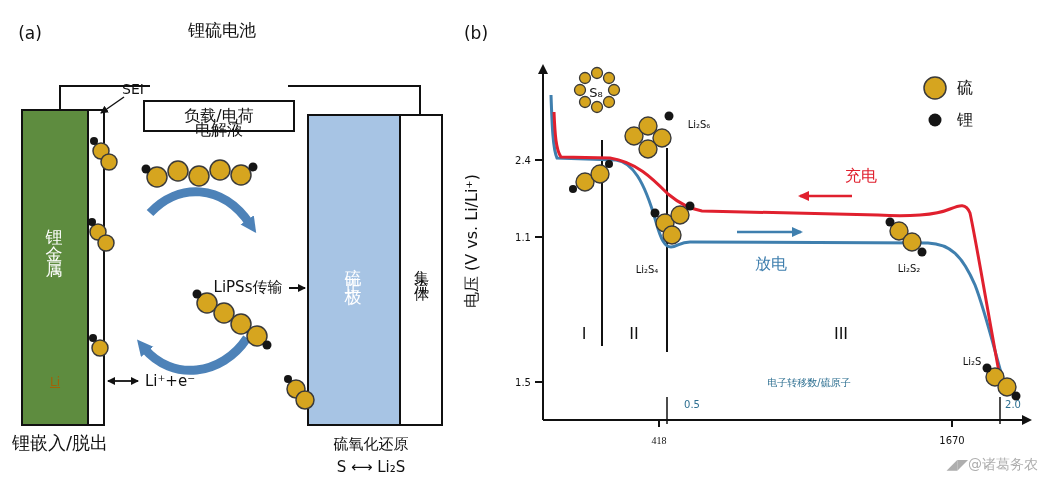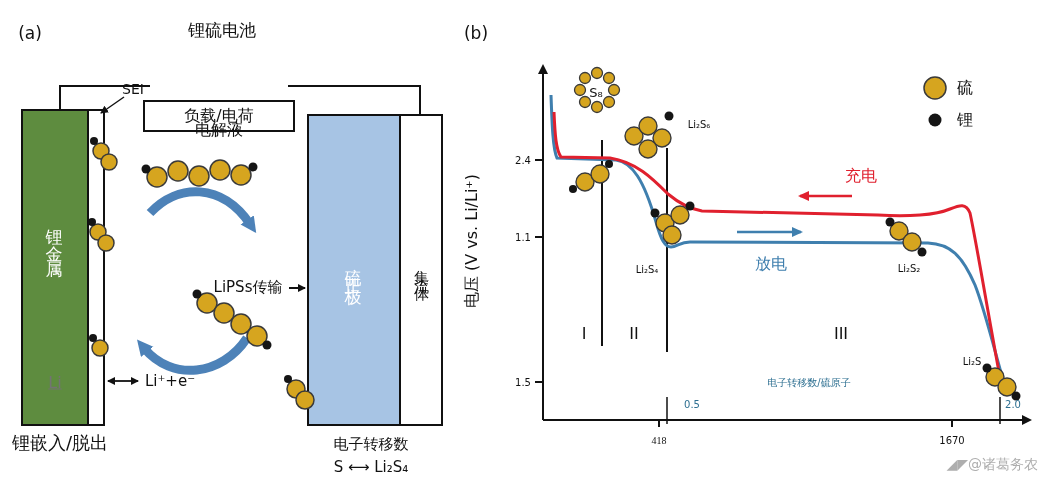--- a/index.html
+++ b/index.html
@@ -182,28 +182,28 @@
   </svg>
 
   <div class="overlay">
 
     <div class="t" style="left:30px;top:33px;font-size:17px;">(a)</div>
     <div class="t" style="left:222px;top:30px;font-size:17px;">锂硫电池</div>
     <div class="loadbox">负载/电荷</div>
     <div class="t" style="left:219px;top:130px;font-size:16px;">电解液</div>
     <div class="t" style="left:133px;top:89px;font-size:14px;">SEI</div>
     <div class="vt" style="left:55px;top:240px;font-size:17px;color:#fff;letter-spacing:16px;">锂金属</div>
-    <div class="t" style="left:55px;top:382px;font-size:16px;color:#737373;text-decoration:underline;">Li</div>
+    <div class="t" style="left:55px;top:382px;font-size:12px;color:#a16207;text-decoration:underline;">Li</div>
     <div class="vt" style="left:354px;top:270px;font-size:17px;color:#fff;letter-spacing:10px;">硫正极</div>
     <div class="vt" style="left:421px;top:270px;font-size:15px;color:#111;letter-spacing:8px;">集流体</div>
     <div class="t" style="left:248px;top:287px;font-size:15px;">LiPSs传输</div>
     <div class="t" style="left:170px;top:381px;font-size:15px;">Li⁺+e⁻</div>
     <div class="t" style="left:60px;top:443px;font-size:18px;">锂嵌入/脱出</div>
-    <div class="t" style="left:371px;top:444px;font-size:15px;">电子转移数</div>
-    <div class="t" style="left:371px;top:467px;font-size:15px;">S ⟷ Li₂S₄</div>
+    <div class="t" style="left:371px;top:444px;font-size:15px;">硫氧化还原</div>
+    <div class="t" style="left:371px;top:467px;font-size:15px;">S ⟷ Li₂S</div>
 
     <div class="t" style="left:476px;top:33px;font-size:17px;">(b)</div>
     <div class="rt" style="left:472px;top:241px;">电压 (V vs. Li/Li⁺)</div>
     <div class="t" style="left:523px;top:160px;">2.4</div>
     <div class="t" style="left:523px;top:237px;">1.1</div>
     <div class="t" style="left:523px;top:382px;">1.5</div>
     <div class="t" style="left:659px;top:440px;font-family:Liberation Serif, serif;">418</div>
     <div class="t" style="left:952px;top:440px;">1670</div>
     <div class="t teal" style="left:692px;top:404px;">0.5</div>
     <div class="t teal" style="left:1013px;top:404px;">2.0</div>

